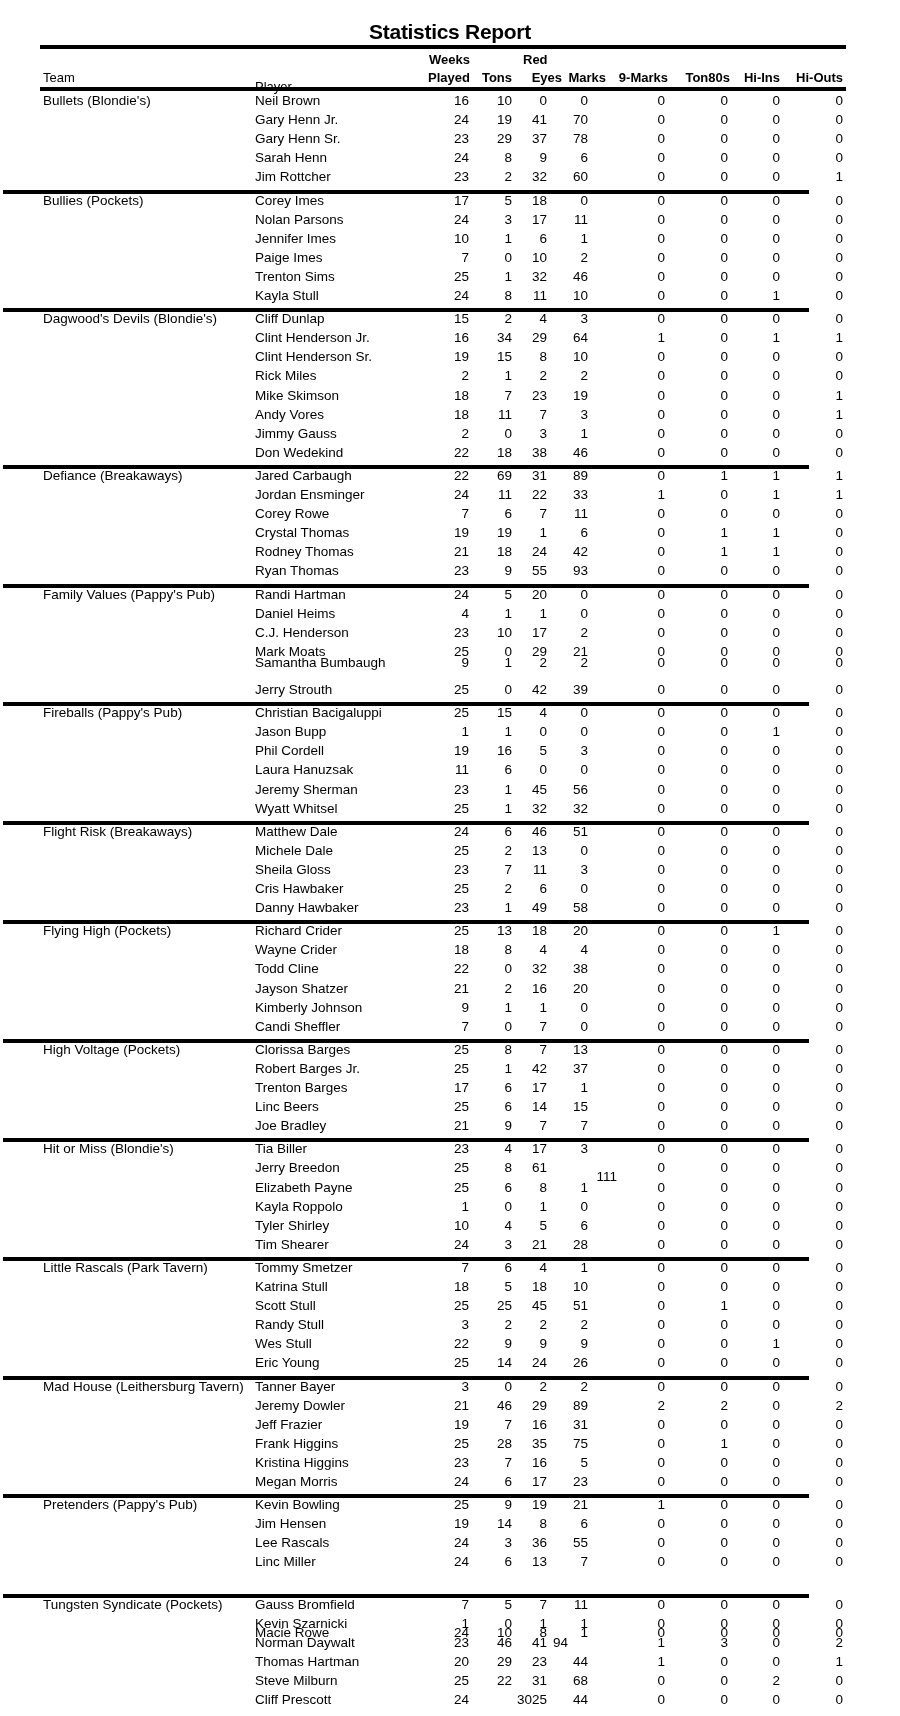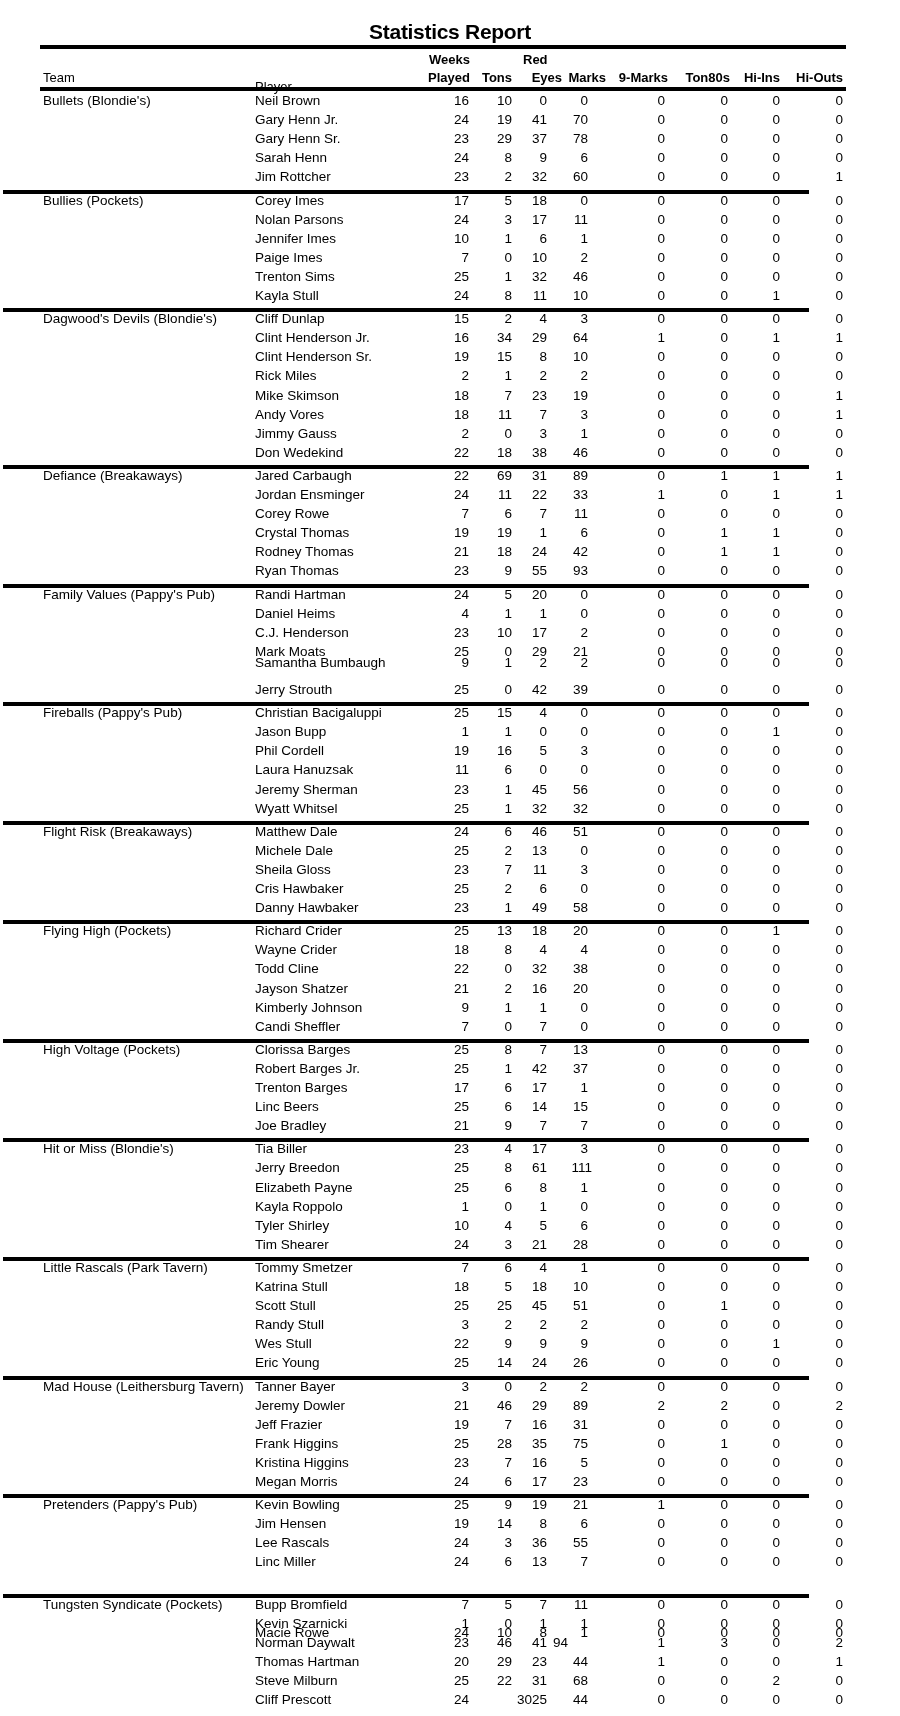--- a/index.html
+++ b/index.html
@@ -672,21 +672,21 @@
         <span class="c n" style="left: 585px;">0</span>
         <span class="c n" style="left: 648px;">0</span>
         <span class="c n" style="left: 700px;">0</span>
         <span class="c n" style="left: 763px;">0</span>
       </div>
       <div class="row" style="top: 1160.4px;">
         <span class="c player">Jerry Breedon</span>
         <span class="c n" style="left: 389px;">25</span>
         <span class="c n" style="left: 432px;">8</span>
         <span class="c n" style="left: 467px;">61</span>
-        <span class="c n" style="left: 512px;">111</span>
+        <span class="c n" style="left: 537px; margin-top: 9px;">111</span>
         <span class="c n" style="left: 585px;">0</span>
         <span class="c n" style="left: 648px;">0</span>
         <span class="c n" style="left: 700px;">0</span>
         <span class="c n" style="left: 763px;">0</span>
       </div>
       <div class="row" style="top: 1179.5px;">
         <span class="c player">Elizabeth Payne</span>
         <span class="c n" style="left: 389px;">25</span>
         <span class="c n" style="left: 432px;">6</span>
         <span class="c n" style="left: 467px;">8</span>
@@ -926,21 +926,21 @@
         <span class="c n" style="left: 585px;">0</span>
         <span class="c n" style="left: 648px;">0</span>
         <span class="c n" style="left: 700px;">0</span>
         <span class="c n" style="left: 763px;">0</span>
       </div>
     </div>
     <div class="rule team" style="top: 1593.6px;"></div>
     <div>
       <div class="row" style="top: 1596.6px;">
         <span class="c team">Tungsten Syndicate (Pockets)</span>
-        <span class="c player">Bupp Bromfield</span>
+        <span class="c player">Gauss Bromfield</span>
         <span class="c n" style="left: 389px;">7</span>
         <span class="c n" style="left: 432px;">5</span>
         <span class="c n" style="left: 467px;">7</span>
         <span class="c n" style="left: 508px;">11</span>
         <span class="c n" style="left: 585px;">0</span>
         <span class="c n" style="left: 648px;">0</span>
         <span class="c n" style="left: 700px;">0</span>
         <span class="c n" style="left: 763px;">0</span>
       </div>
       <div class="row" style="top: 1615.7px;">

